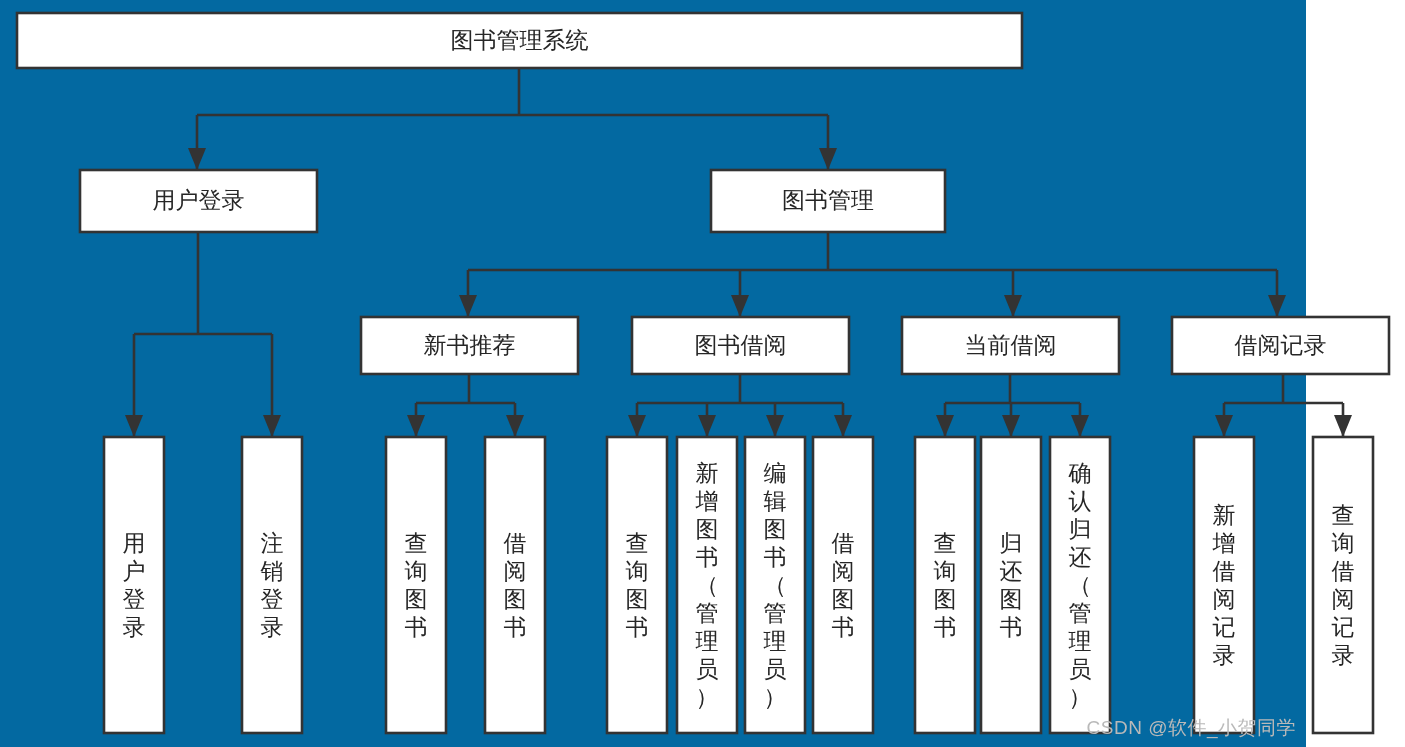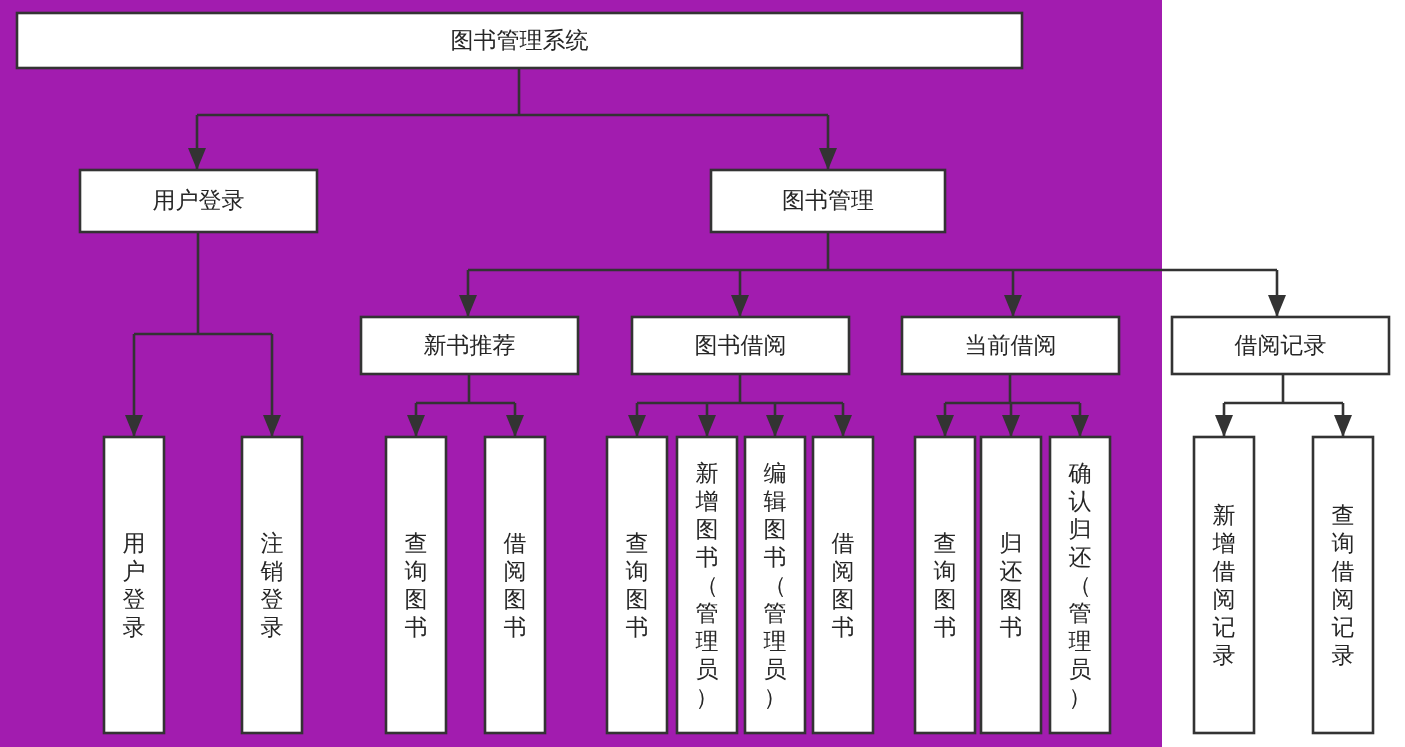--- a/index.html
+++ b/index.html
@@ -10,23 +10,23 @@
   }
   body {
     width: 1405px;
     height: 747px;
     font-family: "Liberation Sans", "DejaVu Sans", sans-serif;
     overflow: hidden;
     position: relative;
   }
   #diagram-root {
     position: relative;
-    width: 1162px;
+    width: 1306px;
     height: 747px;
-    background: #a21caf;
+    background: #0369a1;
   }
   svg#tree-svg {
     position: absolute;
     top: 0;
     left: 0;
     width: 1405px;
     height: 747px;
     display: block;
   }
   .node-box {
@@ -218,13 +218,14 @@
         <g>
           <rect x="1194" y="437" width="60" height="296" class="node-box"></rect>
           <text x="1224" class="node-label-vertical" y="522.84"><tspan x="1224" dy="0">新</tspan><tspan x="1224" dy="28">增</tspan><tspan x="1224" dy="28">借</tspan><tspan x="1224" dy="28">阅</tspan><tspan x="1224" dy="28">记</tspan><tspan x="1224" dy="28">录</tspan></text>
         </g>
         <g>
           <rect x="1313" y="437" width="60" height="296" class="node-box"></rect>
           <text x="1343" class="node-label-vertical" y="522.84"><tspan x="1343" dy="0">查</tspan><tspan x="1343" dy="28">询</tspan><tspan x="1343" dy="28">借</tspan><tspan x="1343" dy="28">阅</tspan><tspan x="1343" dy="28">记</tspan><tspan x="1343" dy="28">录</tspan></text>
         </g>
       </g>
   </svg>
+  <div class="watermark">CSDN @软件_小贺同学</div>
 </div>
 
 </body></html>

